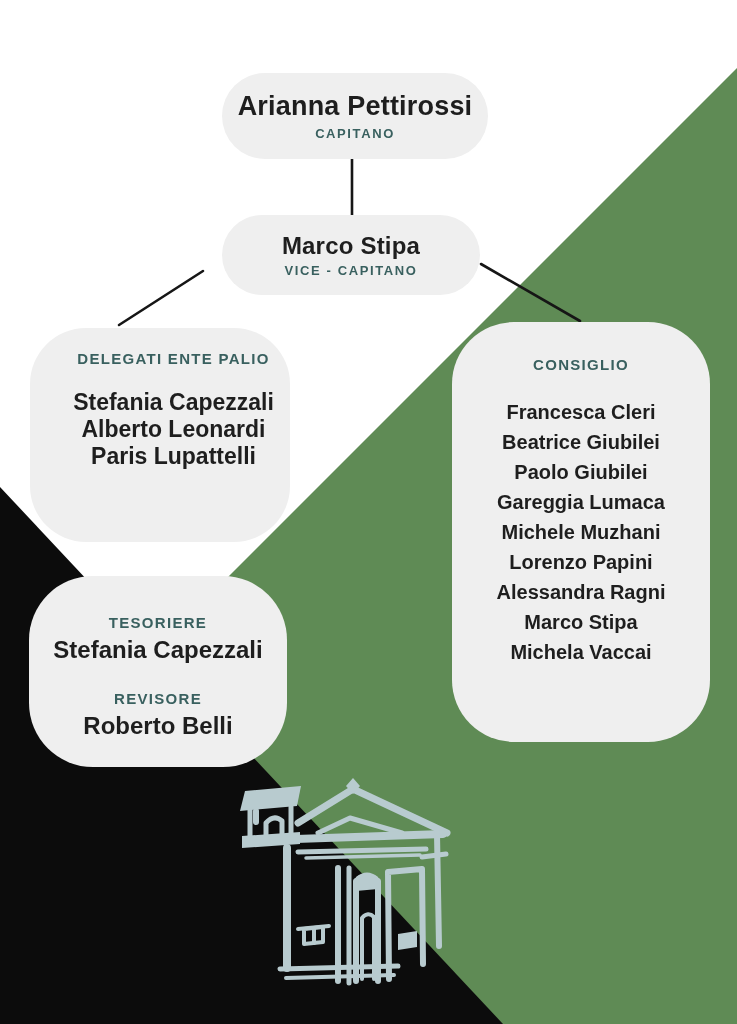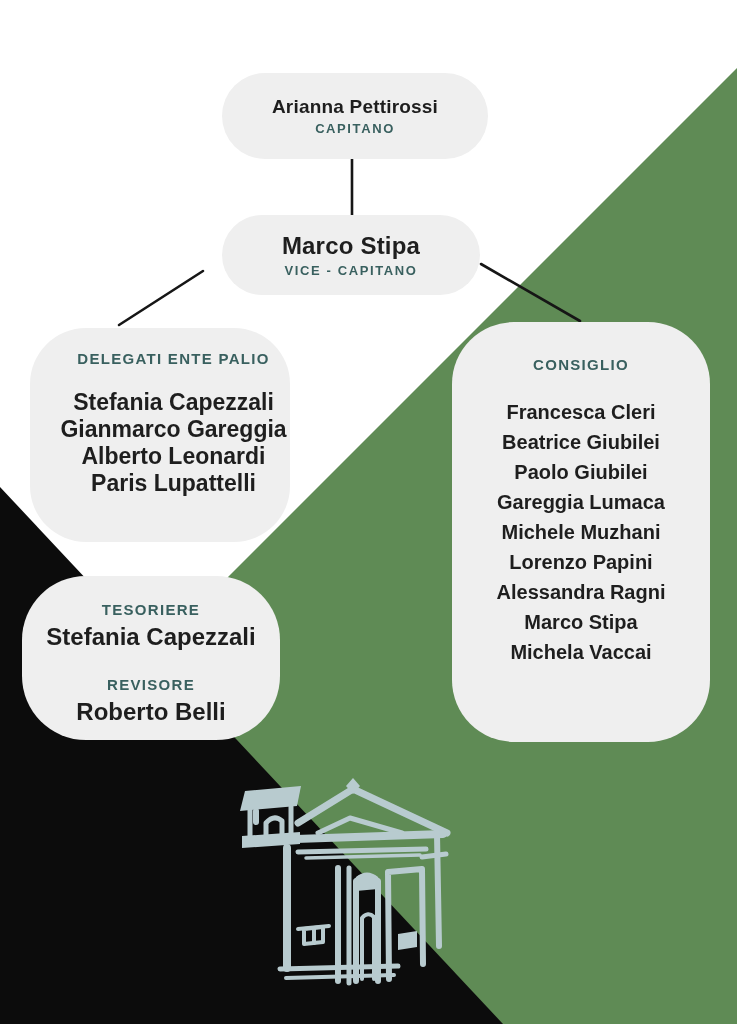--- a/index.html
+++ b/index.html
@@ -19,24 +19,24 @@
 
   .card{
     position:absolute; z-index:2; background:var(--card_bg,#efefef);
     display:flex; flex-direction:column; align-items:center; text-align:center;
     box-sizing:border-box;
   }
   .card-captain{left:222px; top:73px; width:266px; height:86px; border-radius:44px; justify-content:center;}
   .card-vice{left:222px; top:215px; width:258px; height:80px; border-radius:40px; justify-content:center;}
   .card-delegati{left:30px; top:328px; width:260px; height:214px; border-radius:56px; padding-top:22px;padding-left:27px;}
   .card-consiglio{left:452px; top:322px; width:258px; height:420px; border-radius:62px; padding-top:34px;}
-  .card-officers{left:22px; top:576px; width:258px; height:164px; border-radius:64px; justify-content:center;}
+  .card-officers{left:29px; top:576px; width:258px; height:191px; border-radius:64px; justify-content:center;}
 
   .person-name{
-    font-weight:bold; font-size:19px; color:var(--name_color,#1e1e1e);
+    font-weight:bold; font-size:27px; color:var(--name_color,#1e1e1e);
     line-height:1.15; letter-spacing:0.2px;
   }
   .role-label{
     font-weight:bold; font-size:13px; color:var(--teal,#39605f);
     letter-spacing:1.6px; margin-top:3px;
   }
   .section-title{
     font-weight:bold; font-size:15px; color:var(--teal,#39605f);
     letter-spacing:1.3px;
   }
@@ -121,21 +121,20 @@
 
   <div class="card card-vice">
     <div class="person-name" style="font-size:24px;">Marco Stipa</div>
     <div class="role-label">VICE - CAPITANO</div>
   </div>
 
   <div class="card card-delegati">
     <div class="section-title">DELEGATI ENTE PALIO</div>
     <div class="member-list">
         <div class="member">Stefania Capezzali</div>
-        <div class="member">Gianmarco Gareggia</div>
         <div class="member">Alberto Leonardi</div>
         <div class="member">Paris Lupattelli</div>
       </div>
   </div>
 
   <div class="card card-consiglio">
     <div class="section-title">CONSIGLIO</div>
     <div class="member-list">
         <div class="member">Francesca Cleri</div>
         <div class="member">Beatrice Giubilei</div>

